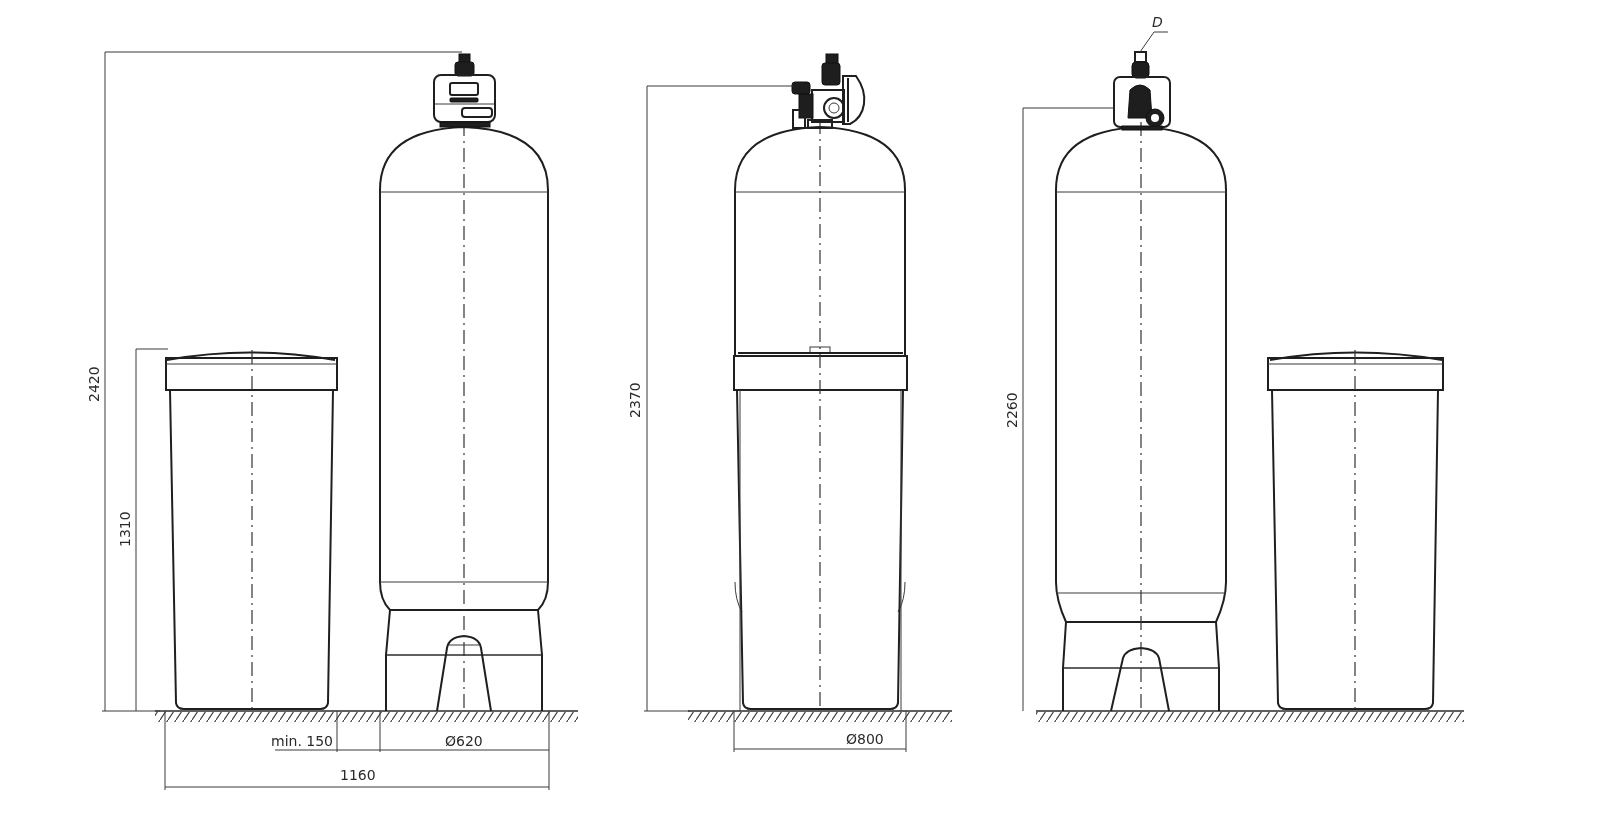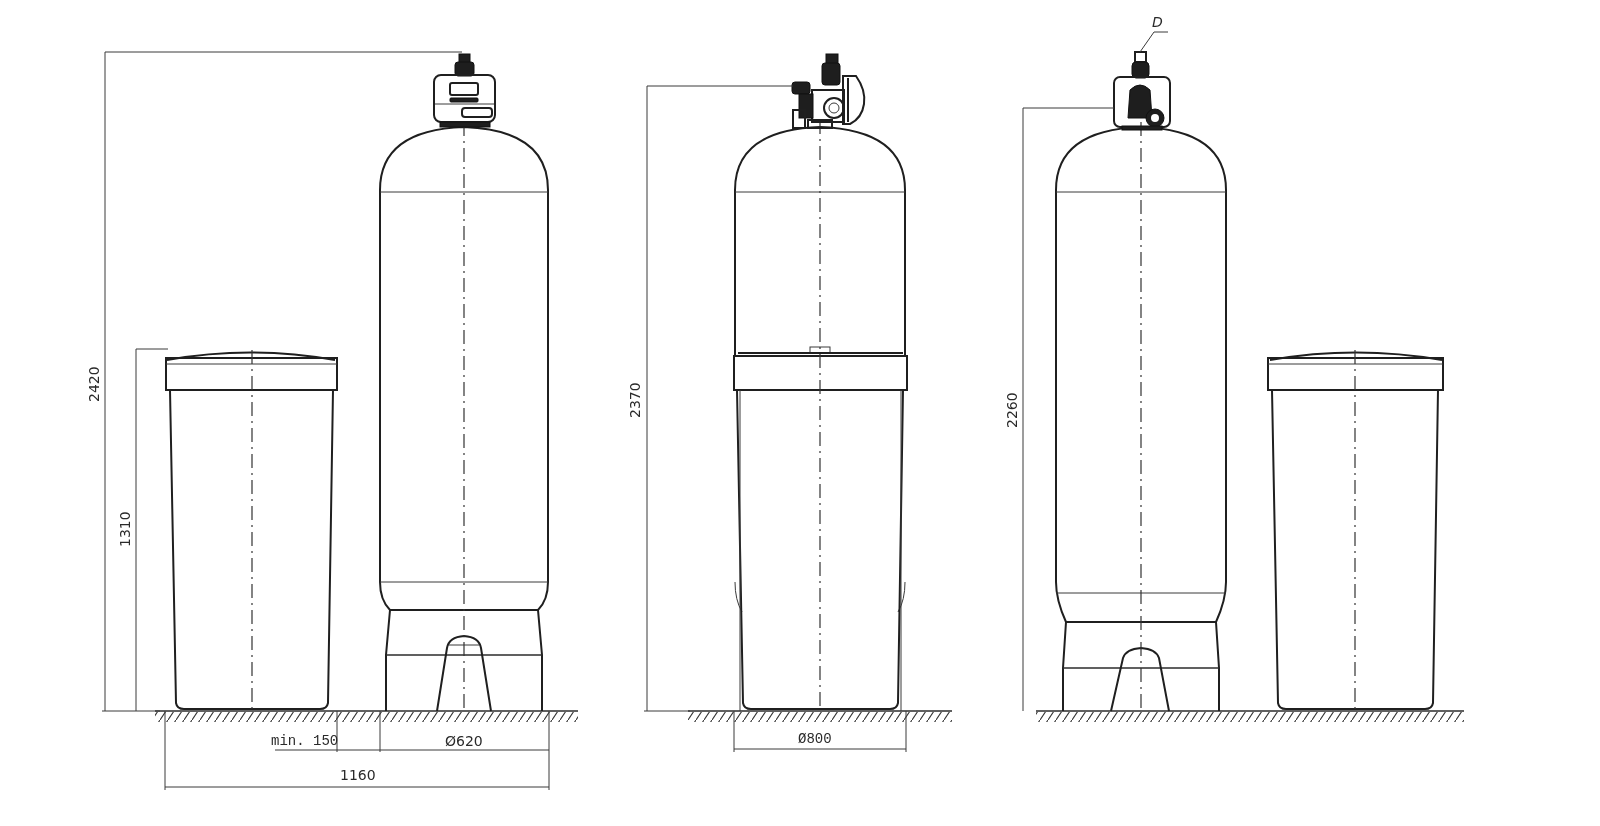--- a/index.html
+++ b/index.html
@@ -168,22 +168,22 @@
     <g>
       <line x1="1023" y1="108" x2="1114" y2="108" class="thin"></line>
       <line x1="1023" y1="108" x2="1023" y2="711" class="thin"></line>
     </g>
   </g>
 </svg>
 
 
 <span class="html-label vlabel" style="left:86px; top:402px;">2420</span>
 <span class="html-label vlabel" style="left:117px; top:547px;">1310</span>
-<span class="html-label" style="left:271px; top:733px;font-family:Liberation Mono, monospace;">min. 150</span>
+<span class="html-label" style="left:271px; top:733px;">min. 150</span>
 <span class="html-label" style="left:445px; top:733px;">Ø620</span>
 <span class="html-label" style="left:340px; top:767px;">1160</span>
 
 <span class="html-label vlabel" style="left:627px; top:418px;">2370</span>
-<span class="html-label" style="left:798px; top:731px;font-family:Liberation Mono, monospace;">Ø800</span>
+<span class="html-label" style="left:846px; top:731px;">Ø800</span>
 
 <span class="html-label vlabel" style="left:1004px; top:428px;">2260</span>
 <span class="html-label" style="left:1152px; top:14px; font-style:italic;">D</span>
 </div>
 
 </body></html>

